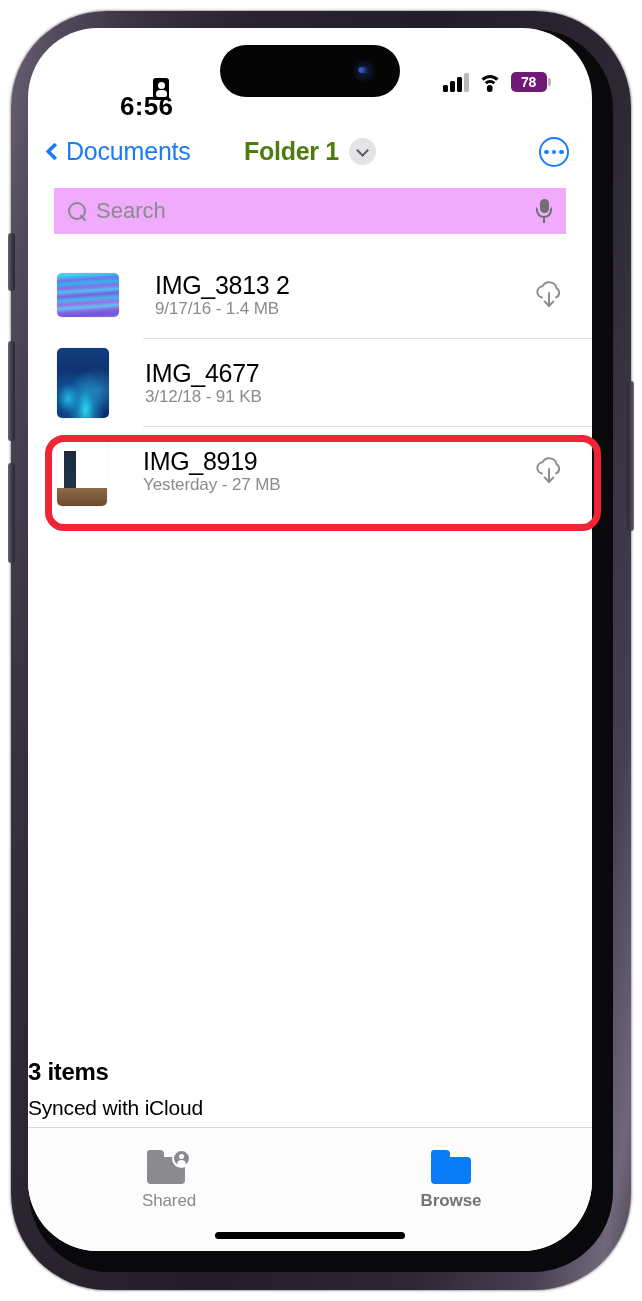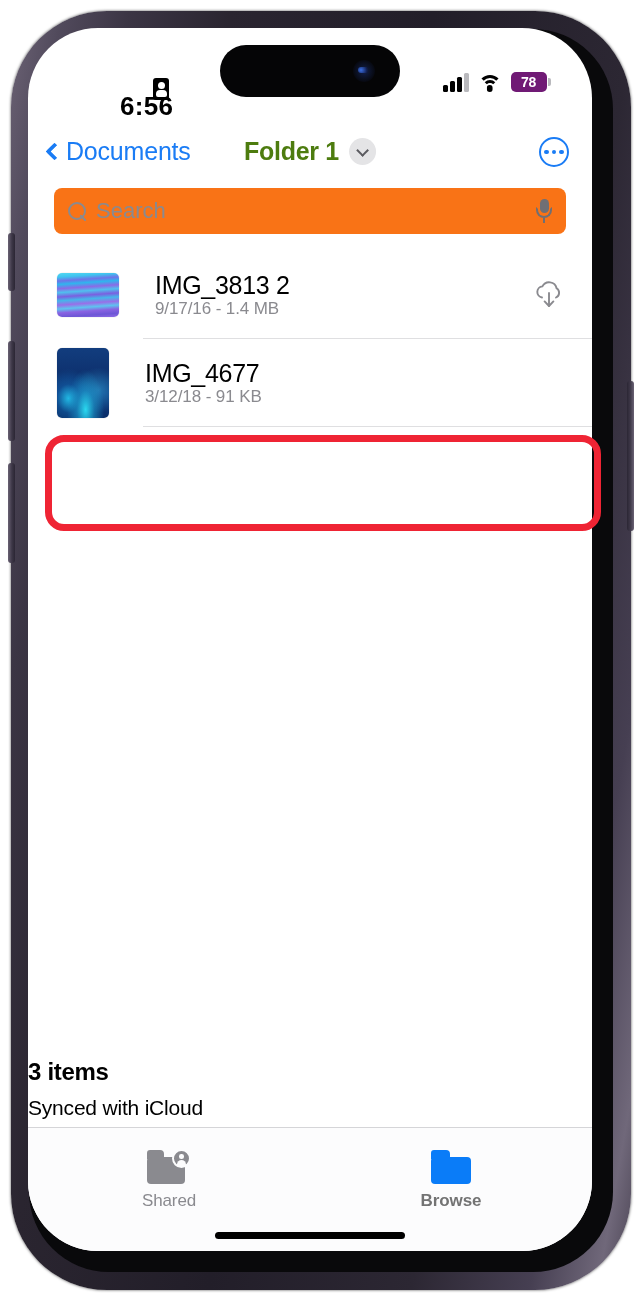--- a/index.html
+++ b/index.html
@@ -156,21 +156,21 @@
     width:30px; height:30px; border-radius:50%;
     border:2.2px solid #1a7cf5;
     display:flex; align-items:center; justify-content:center; gap:3px;
     cursor:pointer;
   }
   .nav-more i{ width:4.5px; height:4.5px; border-radius:50%; background:#1a7cf5; display:block; }
 
   
   .search-wrap{
     position:absolute; top:160px; left:26px; right:26px;
-    height:46px; border-radius:8px; background:#f97316;
+    height:46px; border-radius:0; background:#f0abfc;
     display:flex; align-items:center; padding:0 14px;
   }
   .search-icon{
     position:relative; width:19px; height:19px; flex:none; margin-right:9px;
   }
   .search-icon::before{
     content:""; position:absolute; left:0; top:0;
     width:14px; height:14px; border:2.4px solid #8a8a8f; border-radius:50%;
   }
   .search-icon::after{
@@ -423,20 +423,34 @@
     <div class="file-row">
       <div class="thumb thumb-2"></div>
       <div class="file-meta">
         <div class="file-name">IMG_4677</div>
         <div class="file-sub">3/12/18 - 91 KB</div>
       </div>
       <div class="cloud-dl"></div>
       <div class="row-divider"></div>
     </div>
 
+    <div class="file-row">
+      <div class="thumb thumb-3"></div>
+      <div class="file-meta">
+        <div class="file-name">IMG_8919</div>
+        <div class="file-sub">Yesterday - 27 MB</div>
+      </div>
+      <div class="cloud-dl">
+        <svg width="34" height="30" viewBox="0 0 34 30">
+          <path d="M10 17.5 A5.6 5.6 0 0 1 10.4 6.4 A7.6 7.6 0 0 1 24.6 8.3 A5.2 5.2 0 0 1 24 17.5" fill="none" stroke="#8a8a8f" stroke-width="1.9" stroke-linecap="round"></path>
+          <line x1="17" y1="13" x2="17" y2="26" stroke="#8a8a8f" stroke-width="1.9" stroke-linecap="round"></line>
+          <path d="M12.6 21.4 L17 26 L21.4 21.4" fill="none" stroke="#8a8a8f" stroke-width="1.9" stroke-linecap="round" stroke-linejoin="round"></path>
+        </svg>
+      </div>
+    </div>
 
   </div>
 
   <div class="list-footer">
     <div class="footer-count">3 items</div>
     <div class="footer-sync">Synced with iCloud</div>
   </div>
 
   <div class="tab-bar">
     <div class="tab tab-inactive">

